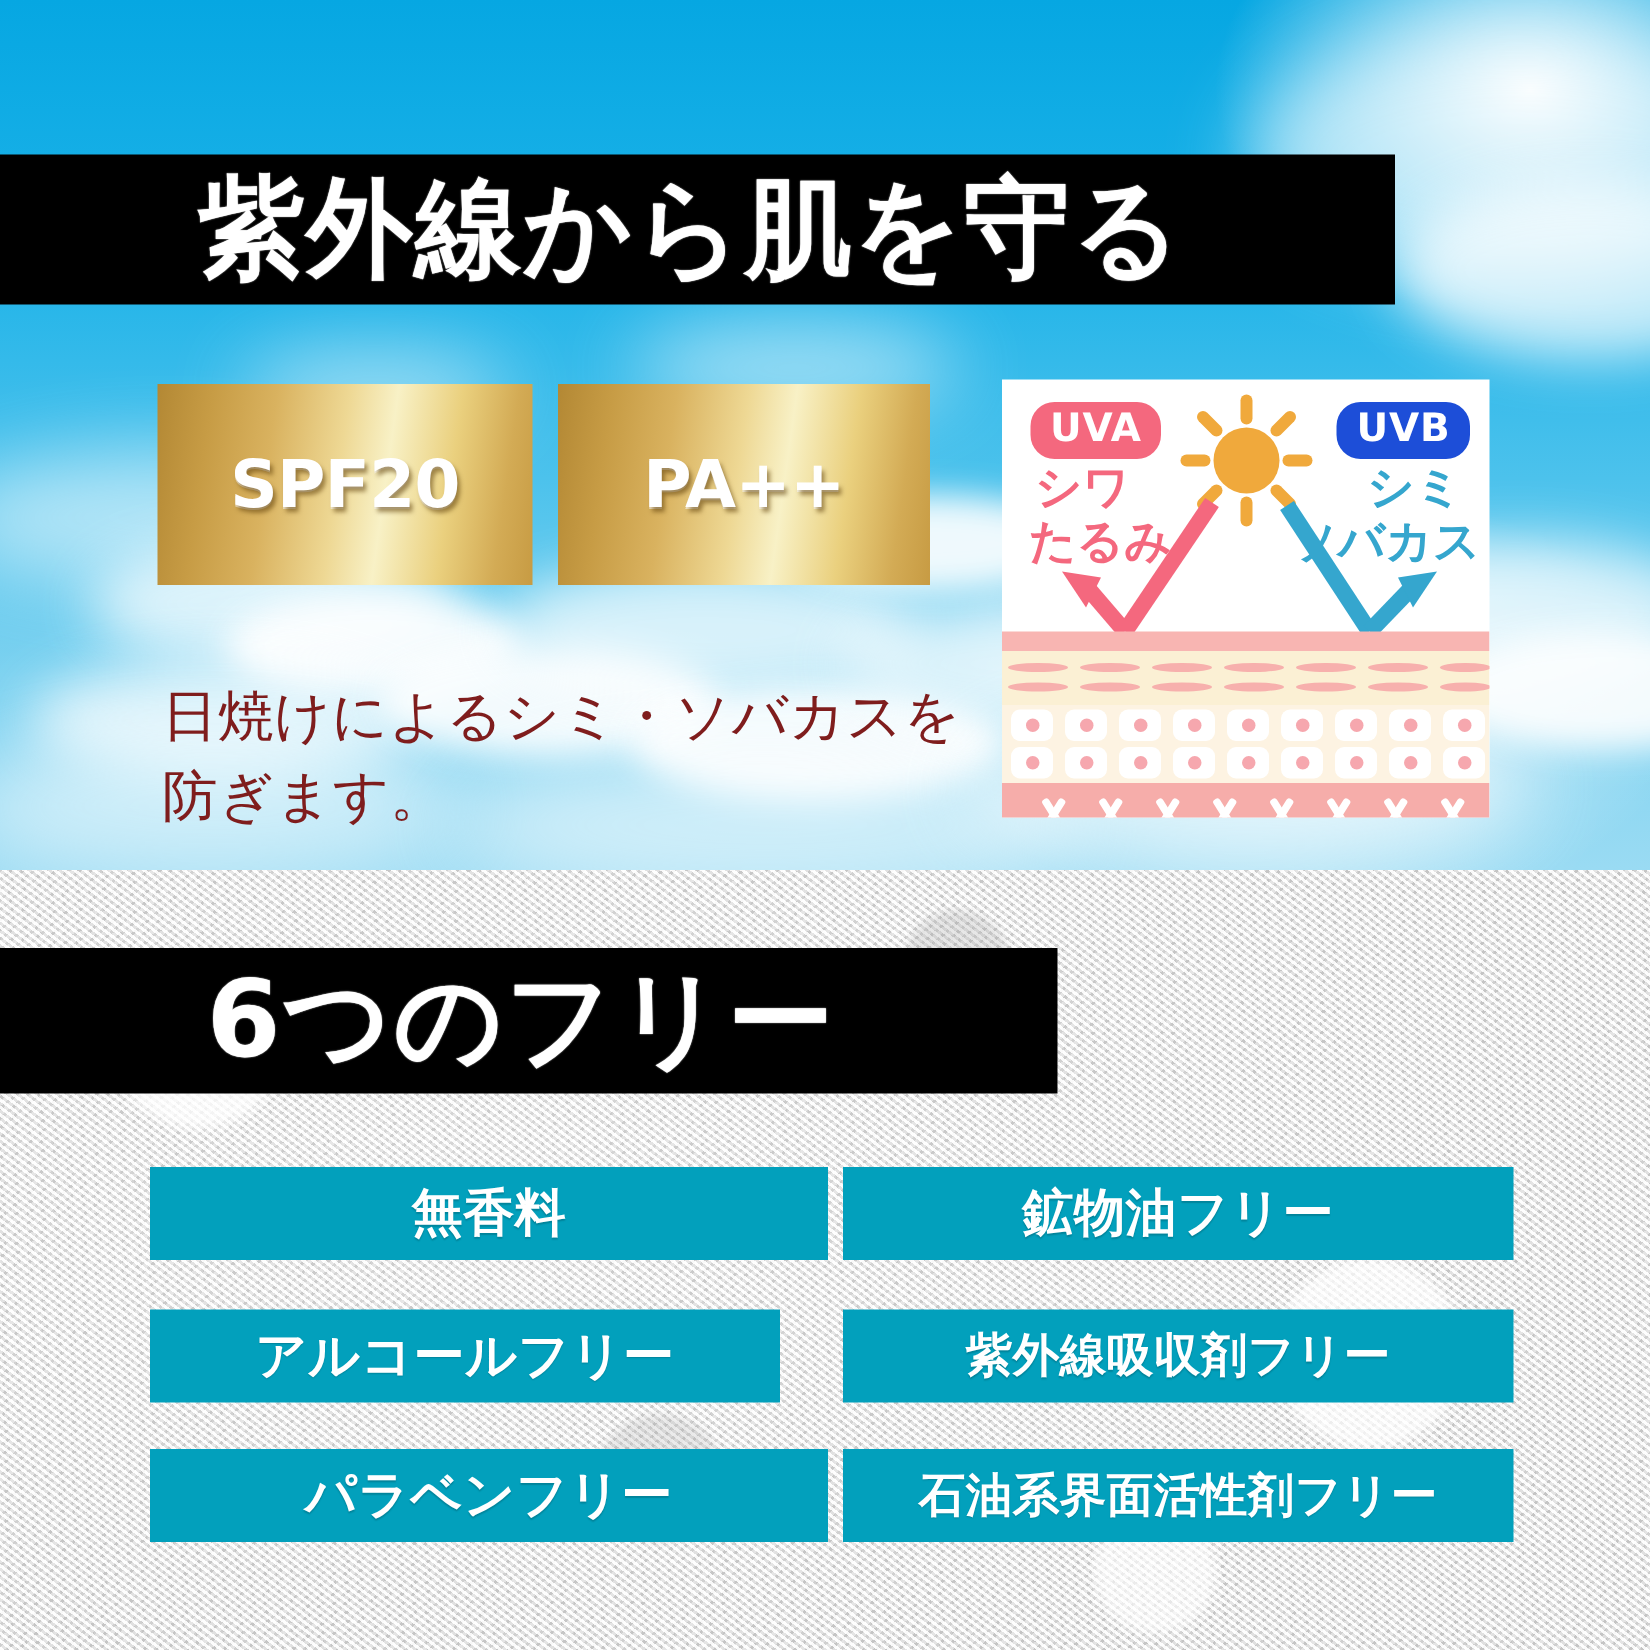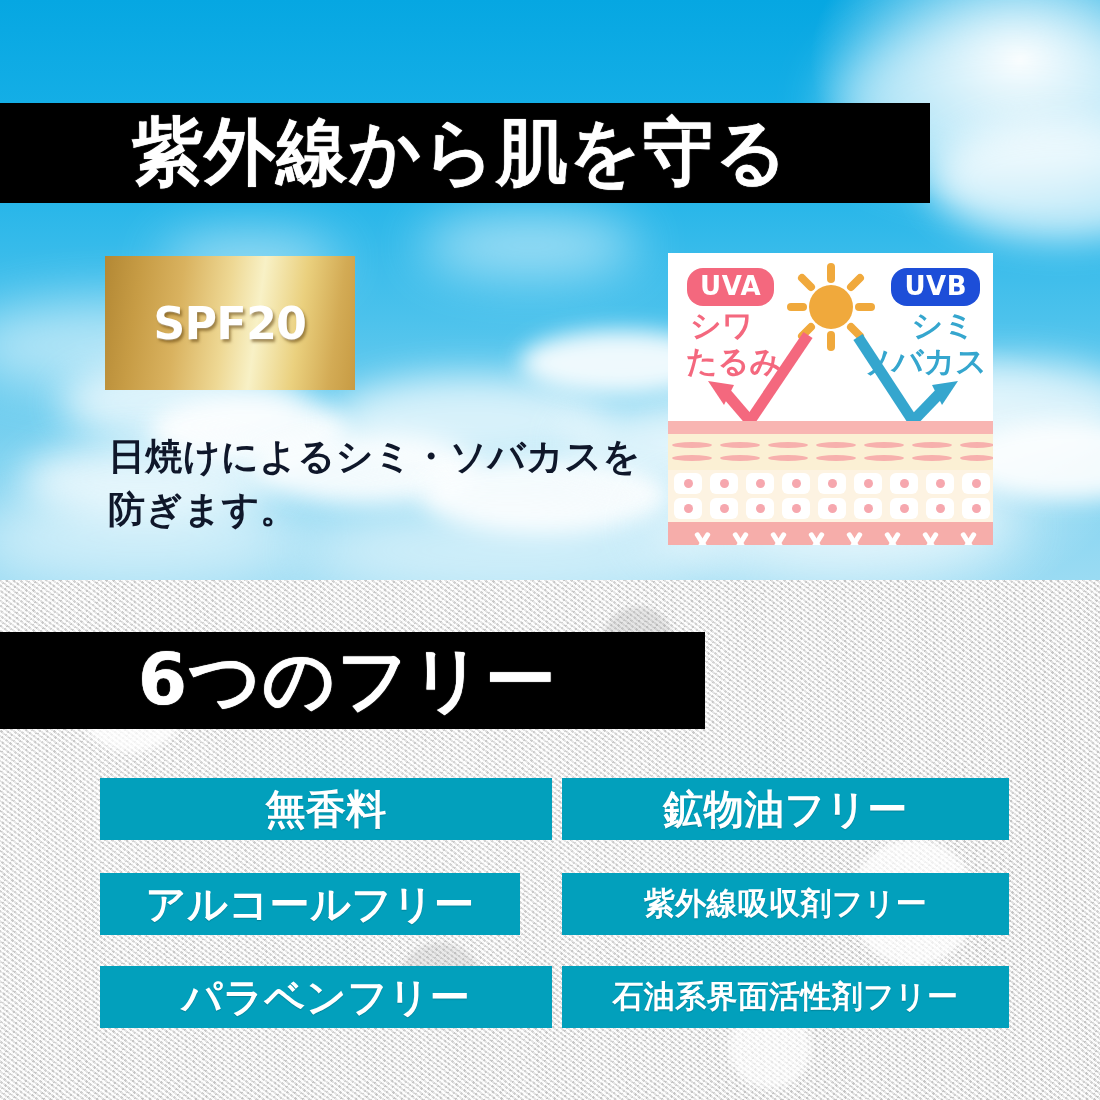--- a/index.html
+++ b/index.html
@@ -80,22 +80,22 @@
   }
   .gold-label{
     position:relative;z-index:2;color:#ffffff;font-weight:700;font-size:44px;
     font-family:"DejaVu Sans","Liberation Sans",sans-serif;
     letter-spacing:-.01em;
     text-shadow:2px 3px 3px rgba(92,62,10,.55), 0 1px 0 rgba(255,255,255,.6);
   }
 
   
   #sky-body-text{
-    position:absolute;left:108px;top:431px;width:560px;
-    color:#0f172a;font-size:37px;line-height:1.42;font-weight:700;
+    position:absolute;left:108px;top:452px;width:560px;
+    color:#7f1d1d;font-size:37px;line-height:1.42;font-weight:400;
     font-family:"DejaVu Sans","Liberation Sans",sans-serif;
     letter-spacing:.01em;
   }
 
   
   #uv-diagram{
     position:absolute;left:668px;top:253px;width:325px;height:292px;
     background:#ffffff;overflow:hidden;
   }
   .uv-badge{
@@ -128,21 +128,21 @@
     border-radius:2px;margin-left:-2.5px;
   }
   .xmark::before{transform:rotate(32deg);}
   .xmark::after{transform:rotate(-32deg);}
 
   
   .teal{
     position:absolute;background:#02a0bc;display:flex;align-items:center;justify-content:center;
   }
   .teal span{
-    color:#fff;font-weight:700;font-size:40px;white-space:nowrap;letter-spacing:.01em;
+    color:#fff;font-weight:700;font-size:34px;white-space:nowrap;letter-spacing:.01em;
     font-family:"DejaVu Sans","Liberation Sans",sans-serif;
     text-shadow:0 1px 1px rgba(0,0,0,.18);
   }
   .teal.small span{font-size:31px;}
 </style>
 </head>
 <body>
 
 <div class="page">
 
@@ -168,20 +168,24 @@
   </div>
 
   <div class="hbar" id="headline-bar-1">
     <span class="htxt">紫外線から肌を守る</span>
   </div>
 
   <div class="gold" id="spf-badge">
     <div class="gold-surface"></div>
     <span class="gold-label">SPF20</span>
   </div>
+  <div class="gold" id="pa-badge">
+    <div class="gold-surface"></div>
+    <span class="gold-label">PA++</span>
+  </div>
 
   <div id="sky-body-text">日焼けによるシミ・ソバカスを防ぎます。</div>
 
   <div id="uv-diagram">
 
     <svg style="position:absolute;left:113px;top:4px;" width="100" height="100" viewBox="0 0 100 100">
       <circle cx="50" cy="50" r="22" fill="#f0a93c"></circle>
       <g stroke="#f0a93c" stroke-width="8" stroke-linecap="round">
         <line x1="50" y1="10" x2="50" y2="22"></line>
         <line x1="50" y1="78" x2="50" y2="90"></line>

